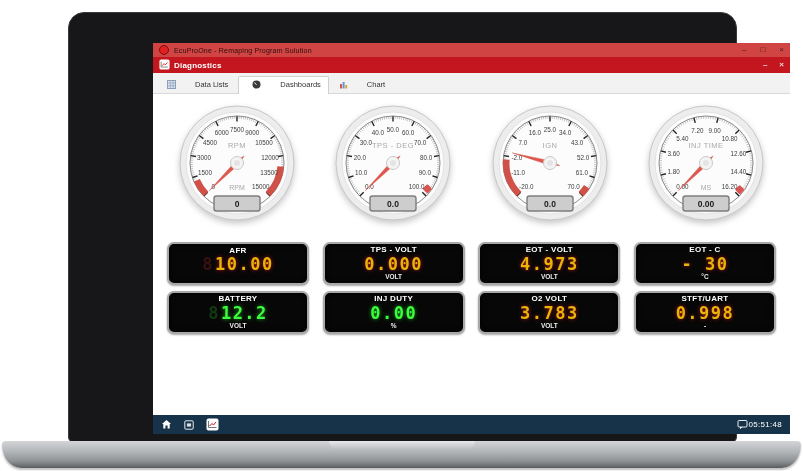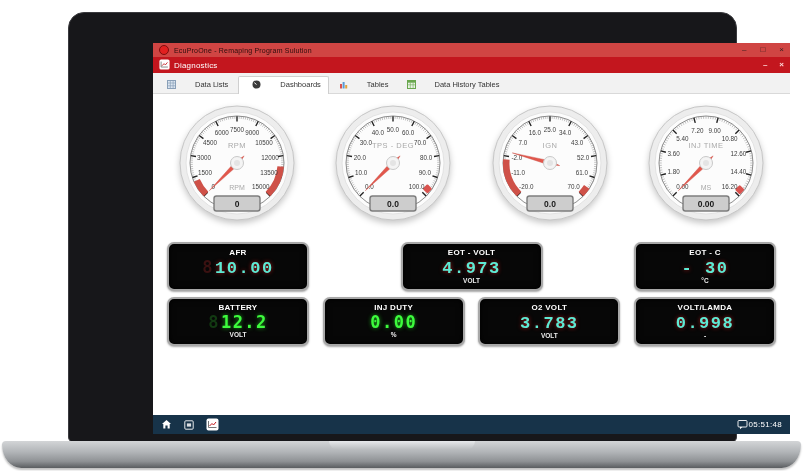--- a/index.html
+++ b/index.html
@@ -17,49 +17,49 @@
     background:linear-gradient(to bottom,#e7e9eb,#b7babc);border-radius:0 0 9px 9px;}
 
   
   .titlebar{height:14px;background:#d04543;display:flex;align-items:center;padding:0 6px;flex:0 0 auto;}
   .logo-dot{width:8px;height:8px;border-radius:50%;background:#e21f1f;border:1px solid #7e0d0d;margin-right:5px;flex:0 0 auto;}
   .titlebar .title{font-size:7px;color:#2b0d0d;letter-spacing:.2px;}
   .win-controls{margin-left:auto;display:flex;gap:14px;align-items:center;}
   .win-controls span{font-size:8px;color:#3a2020;line-height:1;cursor:default;}
 
   .diagbar{height:16px;background:#c3161e;display:flex;align-items:center;padding:0 6px;flex:0 0 auto;}
-  .diagbar .dtitle{font-size:8px;font-weight:normal;color:#fff;margin-left:4px;letter-spacing:.2px;}
+  .diagbar .dtitle{font-size:8px;font-weight:bold;color:#fff;margin-left:4px;letter-spacing:.2px;}
   .diag-controls{margin-left:auto;display:flex;gap:12px;align-items:center;}
   .diag-controls span{font-size:8px;color:#ffd9d9;font-weight:bold;line-height:1;}
 
   .statusbar{height:26px;background:#fdfdfd;border-bottom:1px solid #e3e3e3;display:flex;align-items:center;
     padding:0 9px;flex:0 0 auto;}
   .statusbar span{font-size:7.5px;color:#555;}
 
   .tabstrip{height:20px;background:#f2f2f2;border-bottom:1px solid #d9d9d9;display:flex;align-items:flex-end;
     padding:0 6px;gap:2px;flex:0 0 auto;}
   .tab{display:flex;align-items:center;gap:19px;font-size:7.5px;color:#333;padding:3px 7px 4px;cursor:default;
     border:1px solid transparent;border-bottom:none;}
   .tab.active{background:#fff;border-color:#cfcfcf;border-radius:2px 2px 0 0;margin-bottom:-1px;padding-bottom:5px;padding-left:13px;}
   .tab .ticon{display:inline-flex;line-height:0;}
 
   
   .dashboard{flex:1 1 auto;background:#fff;padding:4px 14px 0;display:flex;flex-direction:column;overflow:hidden;}
   .gauges{display:flex;justify-content:space-between;align-items:flex-start;margin-top:2px;text-decoration:underline;}
   .gauge-svg{filter:drop-shadow(0 3px 3px rgba(0,0,0,.22));}
 
   .ledrow{display:flex;justify-content:space-between;margin-top:6px;}
-  .led{width:142px;height:49px;background:#070707;border:2px solid #a8a8a8;border-radius:7px;
+  .led{width:142px;height:43px;background:#070707;border:2px solid #a8a8a8;border-radius:7px;
     box-shadow:0 1px 2px rgba(0,0,0,.35), inset 0 0 6px #000;box-sizing:border-box;
     display:flex;flex-direction:column;align-items:center;justify-content:center;padding:1px 4px;}
   .led .ltitle{font-size:8px;font-weight:bold;color:#fff;letter-spacing:.3px;line-height:1.1;}
   .led .digits{font-family:"DejaVu Sans Mono",monospace;font-weight:bold;font-size:17px;line-height:1;
     letter-spacing:1.5px;margin:1px 0 0;}
   .led .digits .ghost{margin-right:1px;}
-  .led.red .digits .val{color:#5eead4;text-shadow:0 0 4px rgba(255,30,30,.65);font-family:Liberation Mono, monospace;}
+  .led.red .digits .val{color:#eab308;text-shadow:0 0 4px rgba(255,30,30,.65);}
   .led.red .digits .ghost{color:#3a1111;text-shadow:none;}
   .led.green .digits .val{color:#3dfb3d;text-shadow:0 0 4px rgba(40,255,40,.6);}
   .led.green .digits .ghost{color:#123a12;text-shadow:none;}
   .led .lunit{font-size:6.5px;color:#eee;font-weight:bold;line-height:1.2;min-height:7px;}
 
   
   .taskbar{height:19px;background:#173349;display:flex;align-items:center;gap:12px;padding:0 8px;flex:0 0 auto;}
   .tb-icon{display:inline-flex;line-height:0;cursor:default;}
   .tb-right{margin-left:auto;display:flex;align-items:center;}
   .clock{font-size:8px;color:#fff;letter-spacing:.3px;}
@@ -115,31 +115,21 @@
             <span>Dashboards</span>
           </div>
           <div class="tab">
             <span class="ticon">
               <svg width="9" height="9" viewBox="0 0 9 9">
                 <rect x="1" y="4" width="2" height="4.5" fill="#d9534f"></rect>
                 <rect x="3.6" y="2" width="2" height="6.5" fill="#5b9bd5"></rect>
                 <rect x="6.2" y="5" width="2" height="3.5" fill="#e2a33c"></rect>
               </svg>
             </span>
-            <span>Tables</span>
-          </div>
-          <div class="tab">
-            <span class="ticon">
-              <svg width="9" height="9" viewBox="0 0 9 9">
-                <rect x=".5" y=".5" width="8" height="8" fill="#eaf3e6" stroke="#6aa84f"></rect>
-                <rect x=".5" y=".5" width="8" height="2.2" fill="#6aa84f"></rect>
-                <path d="M.5 4.8h8M3.3 2.7v5.8M6.1 2.7v5.8" stroke="#6aa84f" stroke-width=".6"></path>
-              </svg>
-            </span>
-            <span>Data History Tables</span>
+            <span>Chart</span>
           </div>
         </div>
 
       <div class="dashboard">
         <div class="gauges" id="gauges">
             <div><svg class="gauge-svg" width="140" height="132" viewBox="0 0 140 132">
                 <circle cx="70" cy="63" r="57" fill="#ededed" stroke="#c6c6c6"></circle>
                 <circle cx="70" cy="63" r="51" fill="#fcfcfc" stroke="#e2e2e2"></circle>
                 <circle cx="70" cy="63" r="47" fill="none" stroke="#5a5a5a" stroke-width=".7"></circle>
                 <line x1="40.66" y1="92.34" x2="36.91" y2="96.09" stroke="#222" stroke-width="1.4"></line>
@@ -628,20 +618,25 @@
                 <circle cx="70" cy="63" r="3" fill="#e4e4e4"></circle>
               </svg></div>
           </div>
         <div class="ledrow" id="ledrow1">
             <div class="led red">
               <div class="ltitle">AFR</div>
               <div class="digits"><span class="ghost">8</span><span class="val">10.00</span></div>
               <div class="lunit"></div>
             </div>
             <div class="led red">
+              <div class="ltitle">TPS - VOLT</div>
+              <div class="digits"><span class="val">0.000</span></div>
+              <div class="lunit">VOLT</div>
+            </div>
+            <div class="led red">
               <div class="ltitle">EOT - VOLT</div>
               <div class="digits"><span class="val">4.973</span></div>
               <div class="lunit">VOLT</div>
             </div>
             <div class="led red">
               <div class="ltitle">EOT - C</div>
               <div class="digits"><span class="val">- 30</span></div>
               <div class="lunit">°C</div>
             </div>
           </div>
@@ -655,21 +650,21 @@
               <div class="ltitle">INJ DUTY</div>
               <div class="digits"><span class="val">0.00</span></div>
               <div class="lunit">%</div>
             </div>
             <div class="led red">
               <div class="ltitle">O2 VOLT</div>
               <div class="digits"><span class="val">3.783</span></div>
               <div class="lunit">VOLT</div>
             </div>
             <div class="led red">
-              <div class="ltitle">VOLT/LAMDA</div>
+              <div class="ltitle">STFT/UART</div>
               <div class="digits"><span class="val">0.998</span></div>
               <div class="lunit">-</div>
             </div>
           </div>
       </div>
 
       <div class="taskbar">
         <span class="tb-icon" id="tbHome">
             <svg width="11" height="11" viewBox="0 0 11 11">
               <path d="M5.5 1 L10 5 H8.7 V9.5 H6.6 V6.6 H4.4 V9.5 H2.3 V5 H1 Z" fill="#fff"></path>

